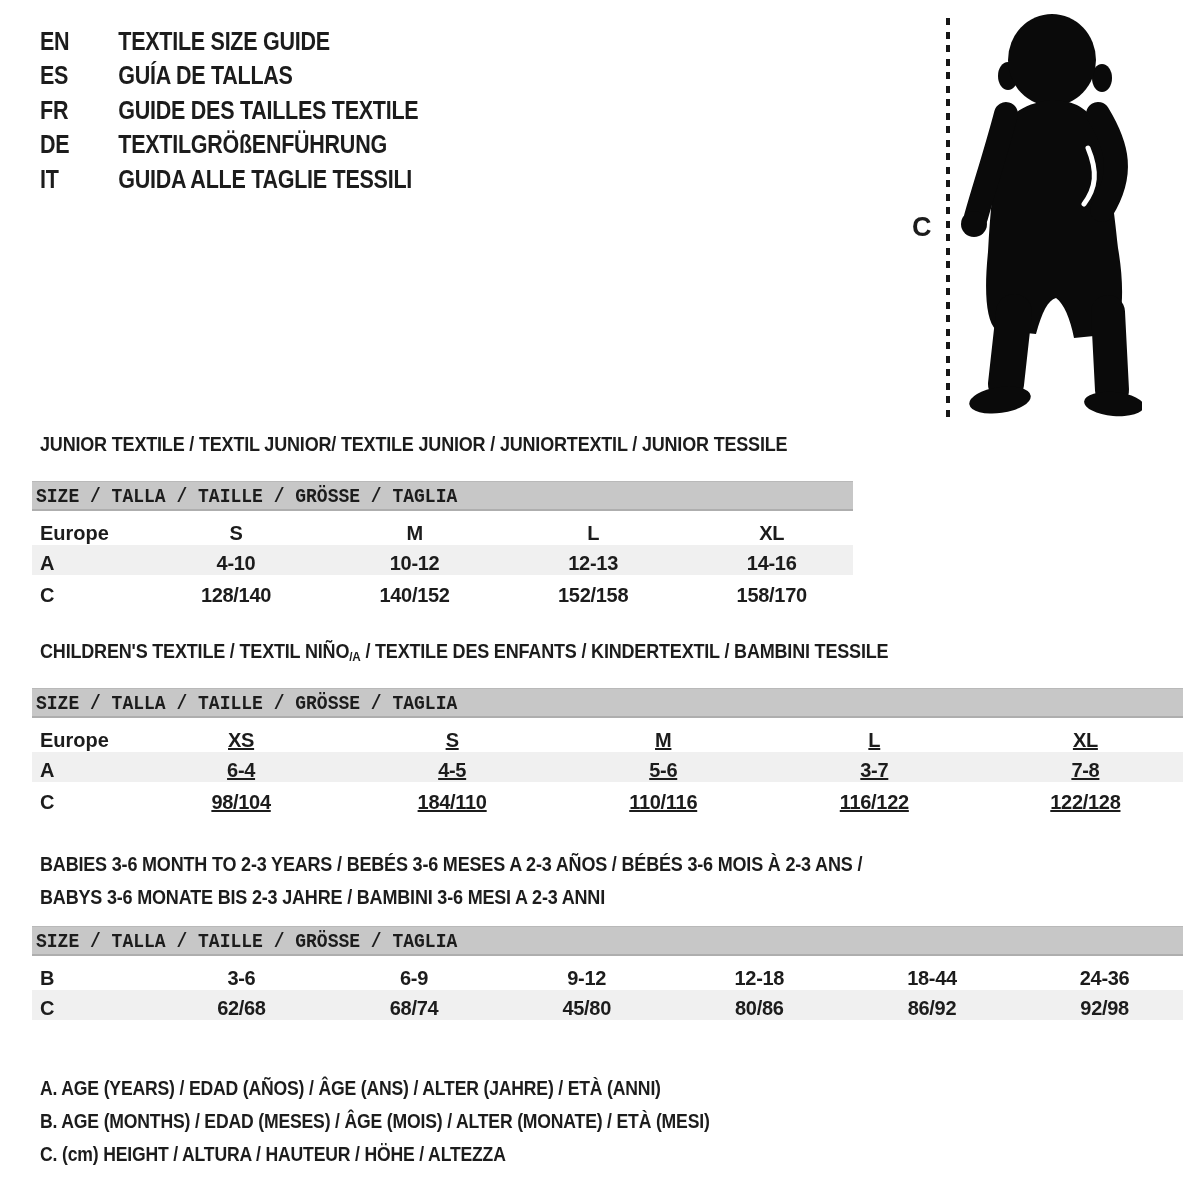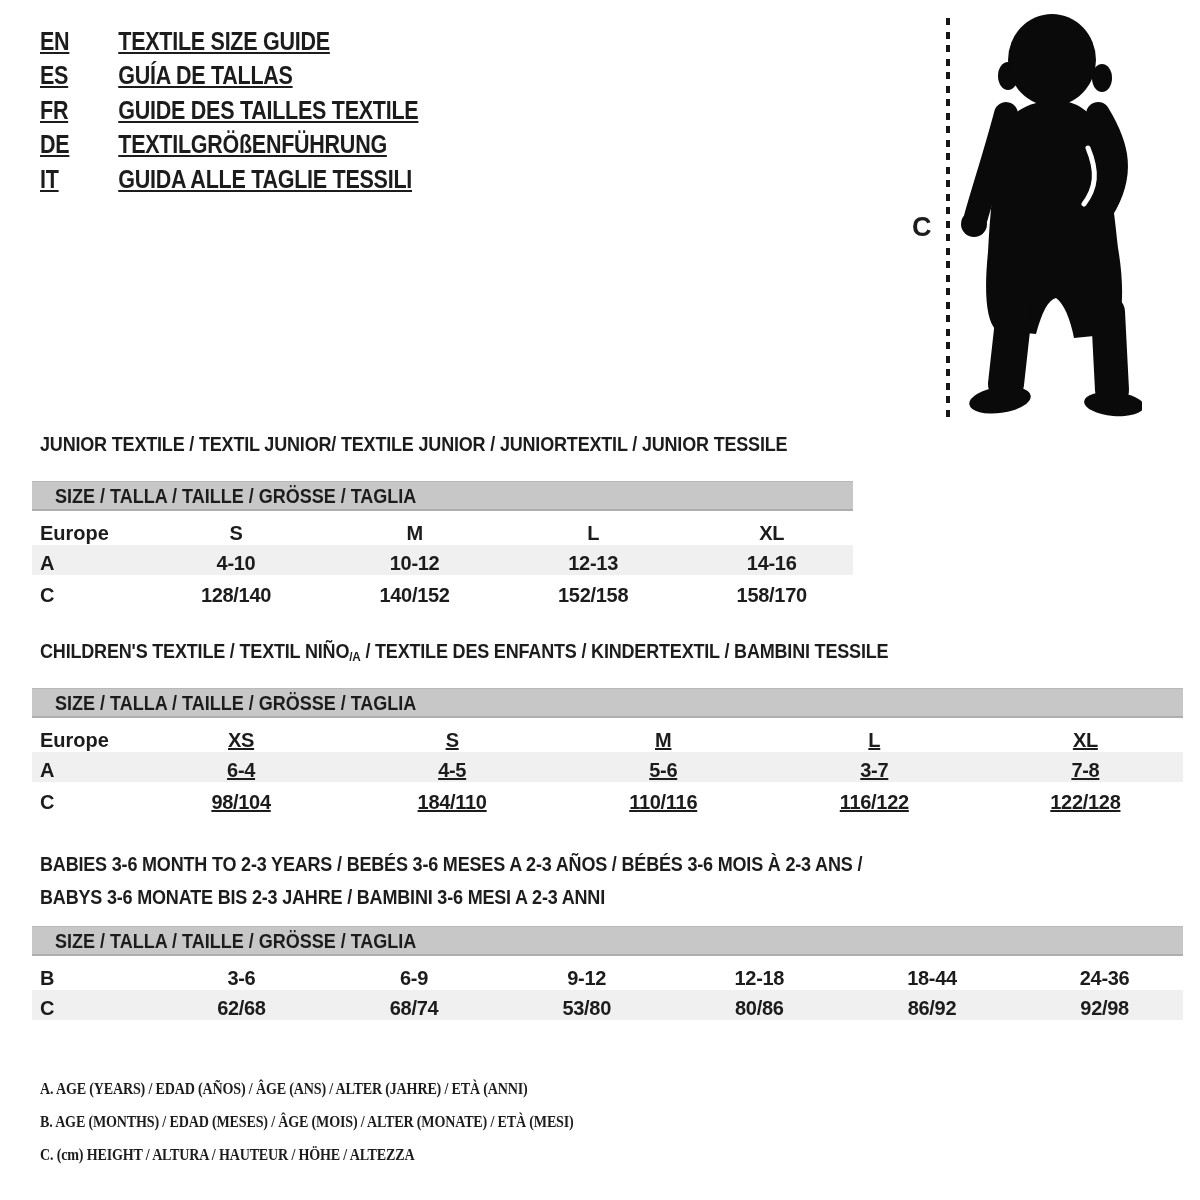--- a/index.html
+++ b/index.html
@@ -2,21 +2,21 @@
 <html><head>
 <meta charset="utf-8">
 <style>
   html,body{margin:0;padding:0;background:#ffffff;}
   .page{
     position:relative;width:1200px;height:1200px;background:#ffffff;
     color:#1c1c1c;font-family:"Liberation Sans",sans-serif;font-weight:700;
     overflow:hidden;
   }
   
-  .lang-list{position:absolute;left:40px;top:24px;text-decoration:underline;}
+  .lang-list{position:absolute;left:40px;top:24px;}
   .lang-row{display:flex;height:34.5px;align-items:center;font-size:25px;
     transform:scaleX(0.86);transform-origin:0 50%;white-space:nowrap;letter-spacing:-0.3px;}
   .lang-code{width:91px;flex:0 0 auto;}
 
   
   .figure-line{position:absolute;left:946px;top:18px;width:4px;height:400px;
     background:repeating-linear-gradient(180deg,#161616 0 7px,transparent 7px 13.5px);}
   .figure-c{position:absolute;left:912px;top:212px;font-size:27px;}
   .baby-svg{position:absolute;left:952px;top:12px;}
 
@@ -26,36 +26,36 @@
   .h-junior{top:433px;}
   .h-children{top:640px;}
   .h-babies{top:848px;line-height:33px;}
   .hsub{font-size:13px;vertical-align:-3px;}
 
   
   .size-table{position:absolute;left:32px;font-size:20px;}
   .tbl-junior{top:481px;width:821px;}
   .tbl-children{top:688px;width:1151px;}
   .tbl-babies{top:926px;width:1151px;}
-  .t-bar{height:30px;line-height:31px;background:#c7c7c7;padding-left:23px;
-    box-shadow:inset 0 -2px 0 rgba(0,0,0,0.12), inset 0 1px 0 rgba(0,0,0,0.07);}
+  .t-bar{height:30px;line-height:31px;background:#c7c7c7;padding-left:4px;
+    box-shadow:inset 0 -2px 0 rgba(0,0,0,0.12), inset 0 1px 0 rgba(0,0,0,0.07);font-family:Liberation Mono, monospace;}
   .t-bar span{display:inline-block;transform:scaleX(0.9);transform-origin:0 50%;white-space:nowrap;}
   .t-row{display:flex;align-items:flex-end;}
   .rh34{height:34px;}
   .rh30{height:30px;}
   .rh32{height:32px;}
   .shade{background:#f0f0f0;}
   .t-label{padding-left:8px;flex:0 0 auto;}
   .t-cell{text-align:center;flex:0 0 auto;letter-spacing:-0.3px;}
   .tbl-junior .t-label{width:13%;}   .tbl-junior .t-cell{width:21.75%;}
   .tbl-children .t-label{width:8.3%;}.tbl-children .t-cell{width:18.34%;text-decoration:underline;}
   .tbl-babies .t-label{width:10%;}   .tbl-babies .t-cell{width:15%;}
 
   
-  .notes{position:absolute;left:40px;top:1072px;font-size:16px;line-height:33px;font-family:Liberation Serif, serif;}
+  .notes{position:absolute;left:40px;top:1072px;font-size:20px;line-height:33px;}
   .note-line{transform:scaleX(0.88);transform-origin:0 50%;white-space:nowrap;letter-spacing:-0.2px;}
 </style>
 </head>
 <body>
 
 <div class="page">
 
   <div class="lang-list">
     <div class="lang-row">
       <span class="lang-code">EN</span>
@@ -191,21 +191,21 @@
       <div class="t-cell">6-9</div>
       <div class="t-cell">9-12</div>
       <div class="t-cell">12-18</div>
       <div class="t-cell">18-44</div>
       <div class="t-cell">24-36</div>
     </div>
     <div class="t-row rh30 shade">
       <div class="t-label">C</div>
       <div class="t-cell">62/68</div>
       <div class="t-cell">68/74</div>
-      <div class="t-cell">53/80</div>
+      <div class="t-cell">45/80</div>
       <div class="t-cell">80/86</div>
       <div class="t-cell">86/92</div>
       <div class="t-cell">92/98</div>
     </div>
   </div>
 
   <div class="notes">
     <div class="note-line">A. AGE (YEARS) / EDAD (AÑOS) / ÂGE (ANS) / ALTER (JAHRE) / ETÀ (ANNI)</div>
     <div class="note-line">B. AGE (MONTHS) / EDAD (MESES) / ÂGE (MOIS) / ALTER (MONATE) / ETÀ (MESI)</div>
     <div class="note-line">C. (cm) HEIGHT / ALTURA / HAUTEUR / HÖHE / ALTEZZA</div>

